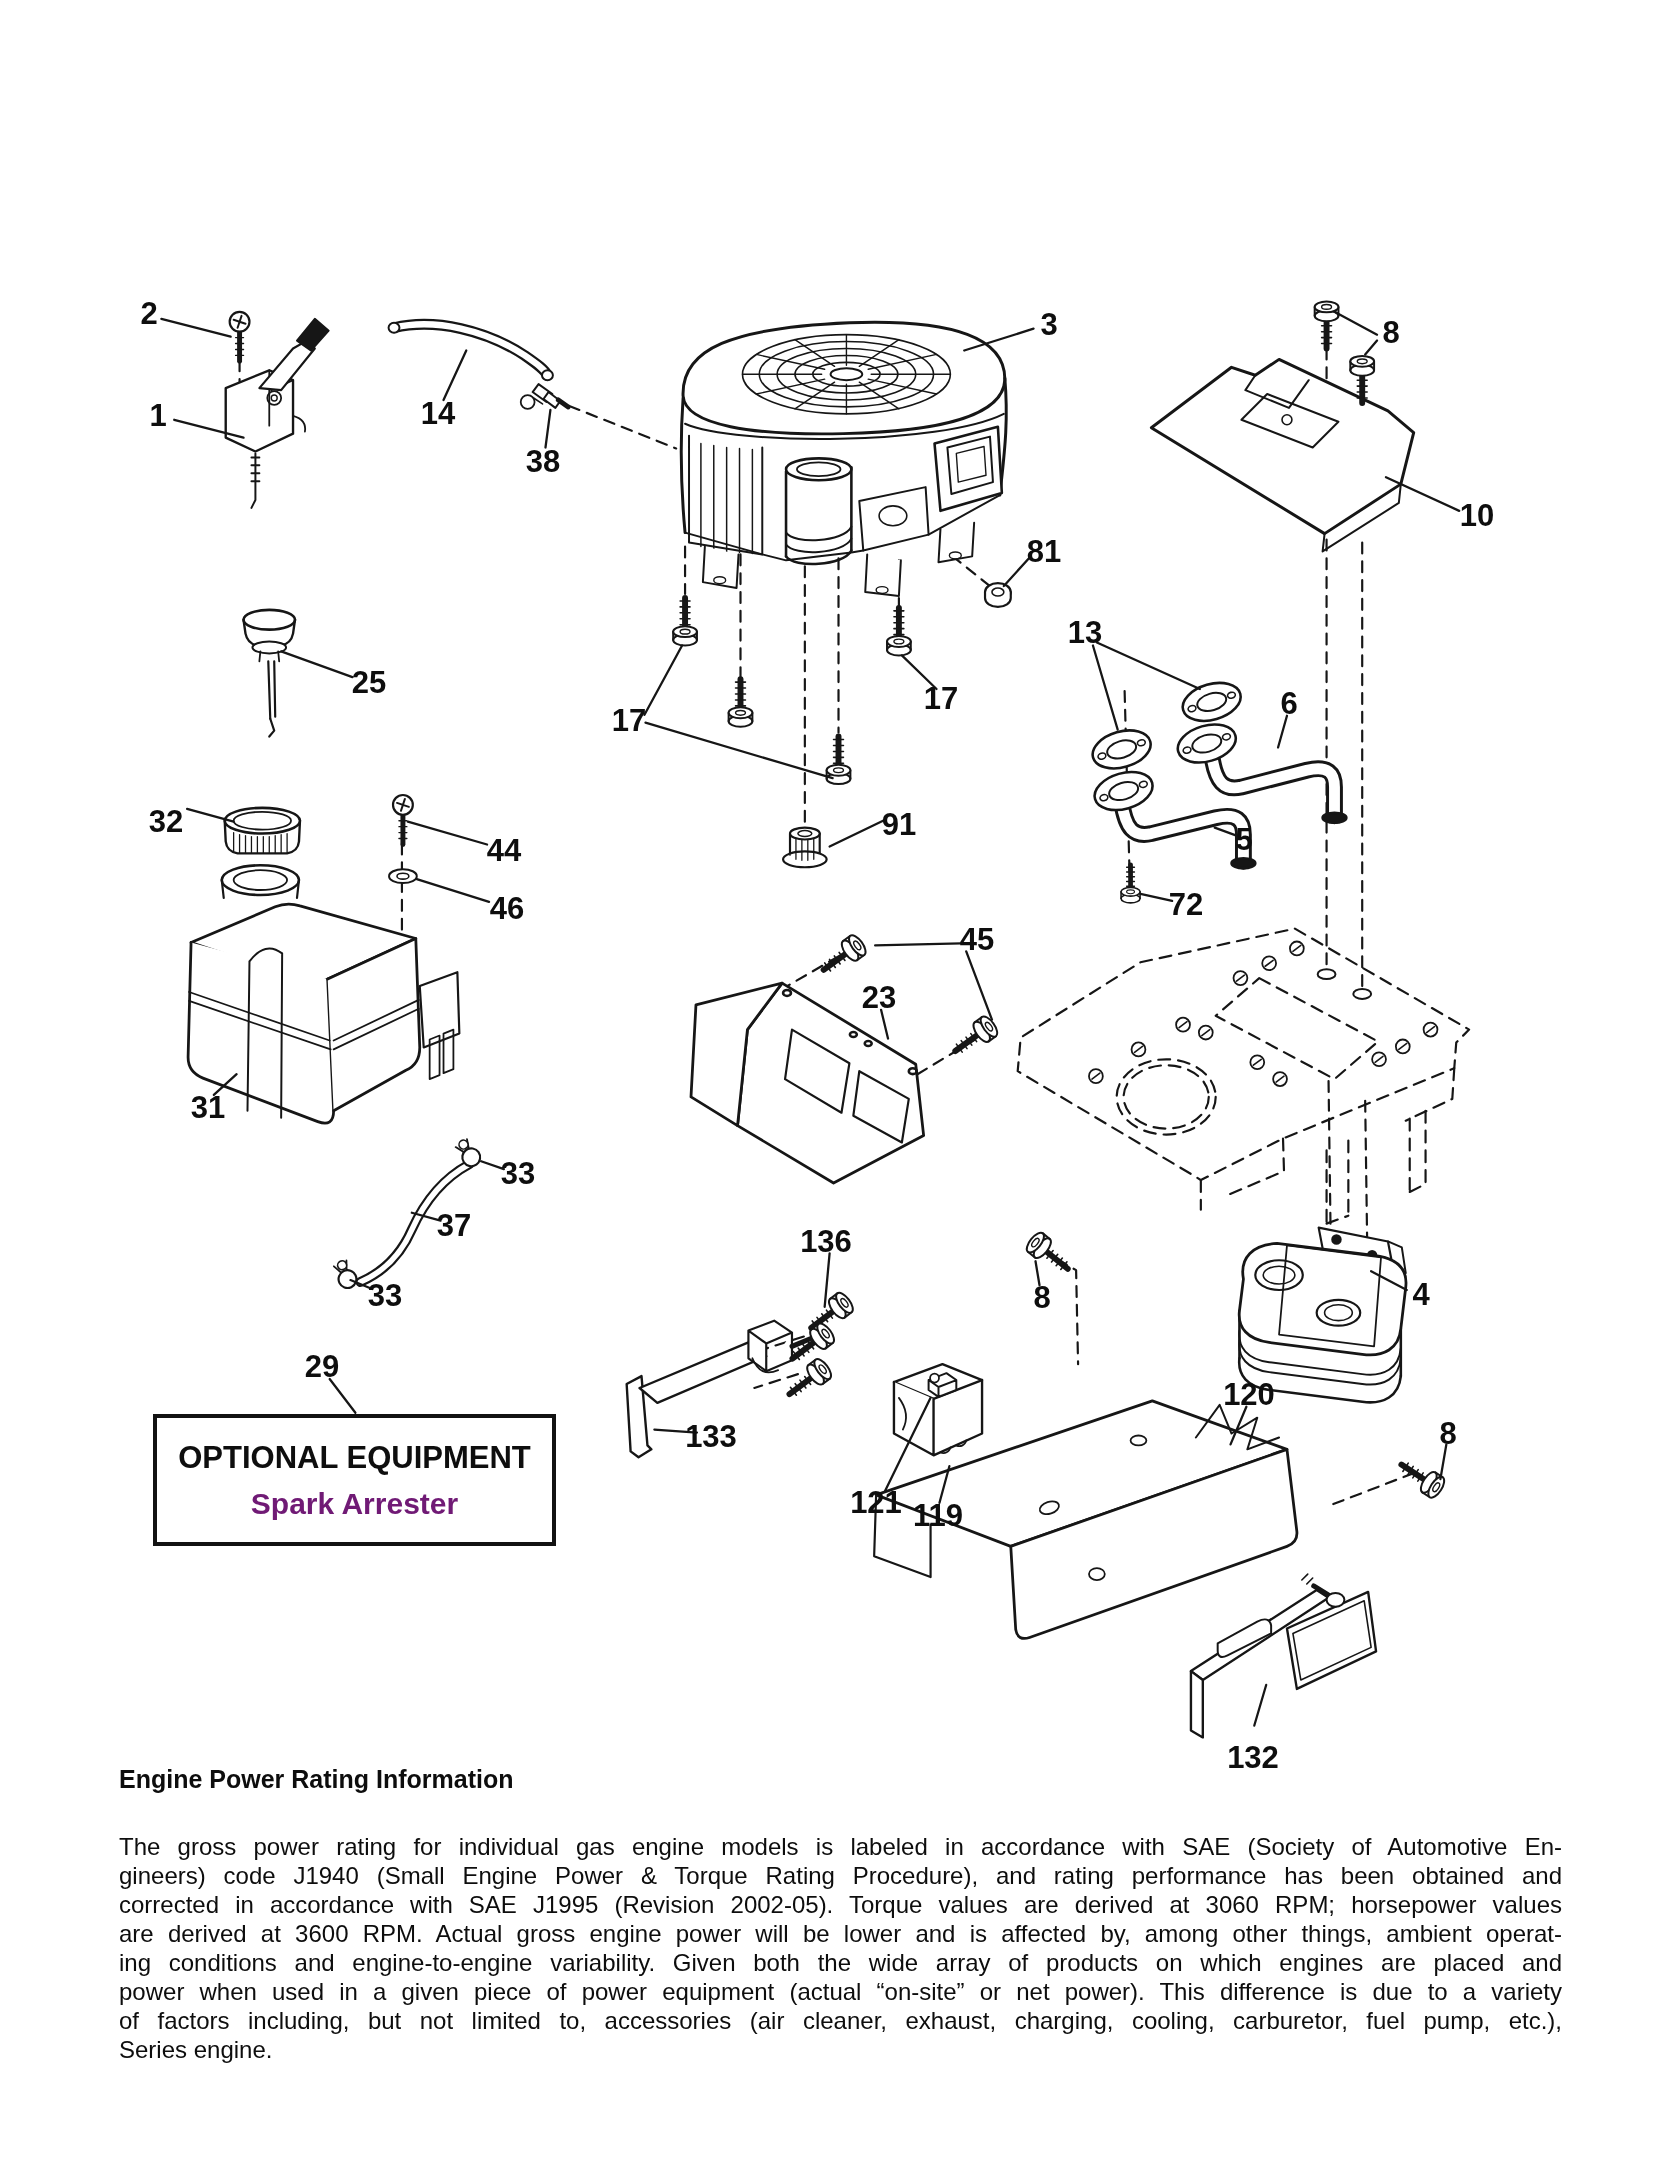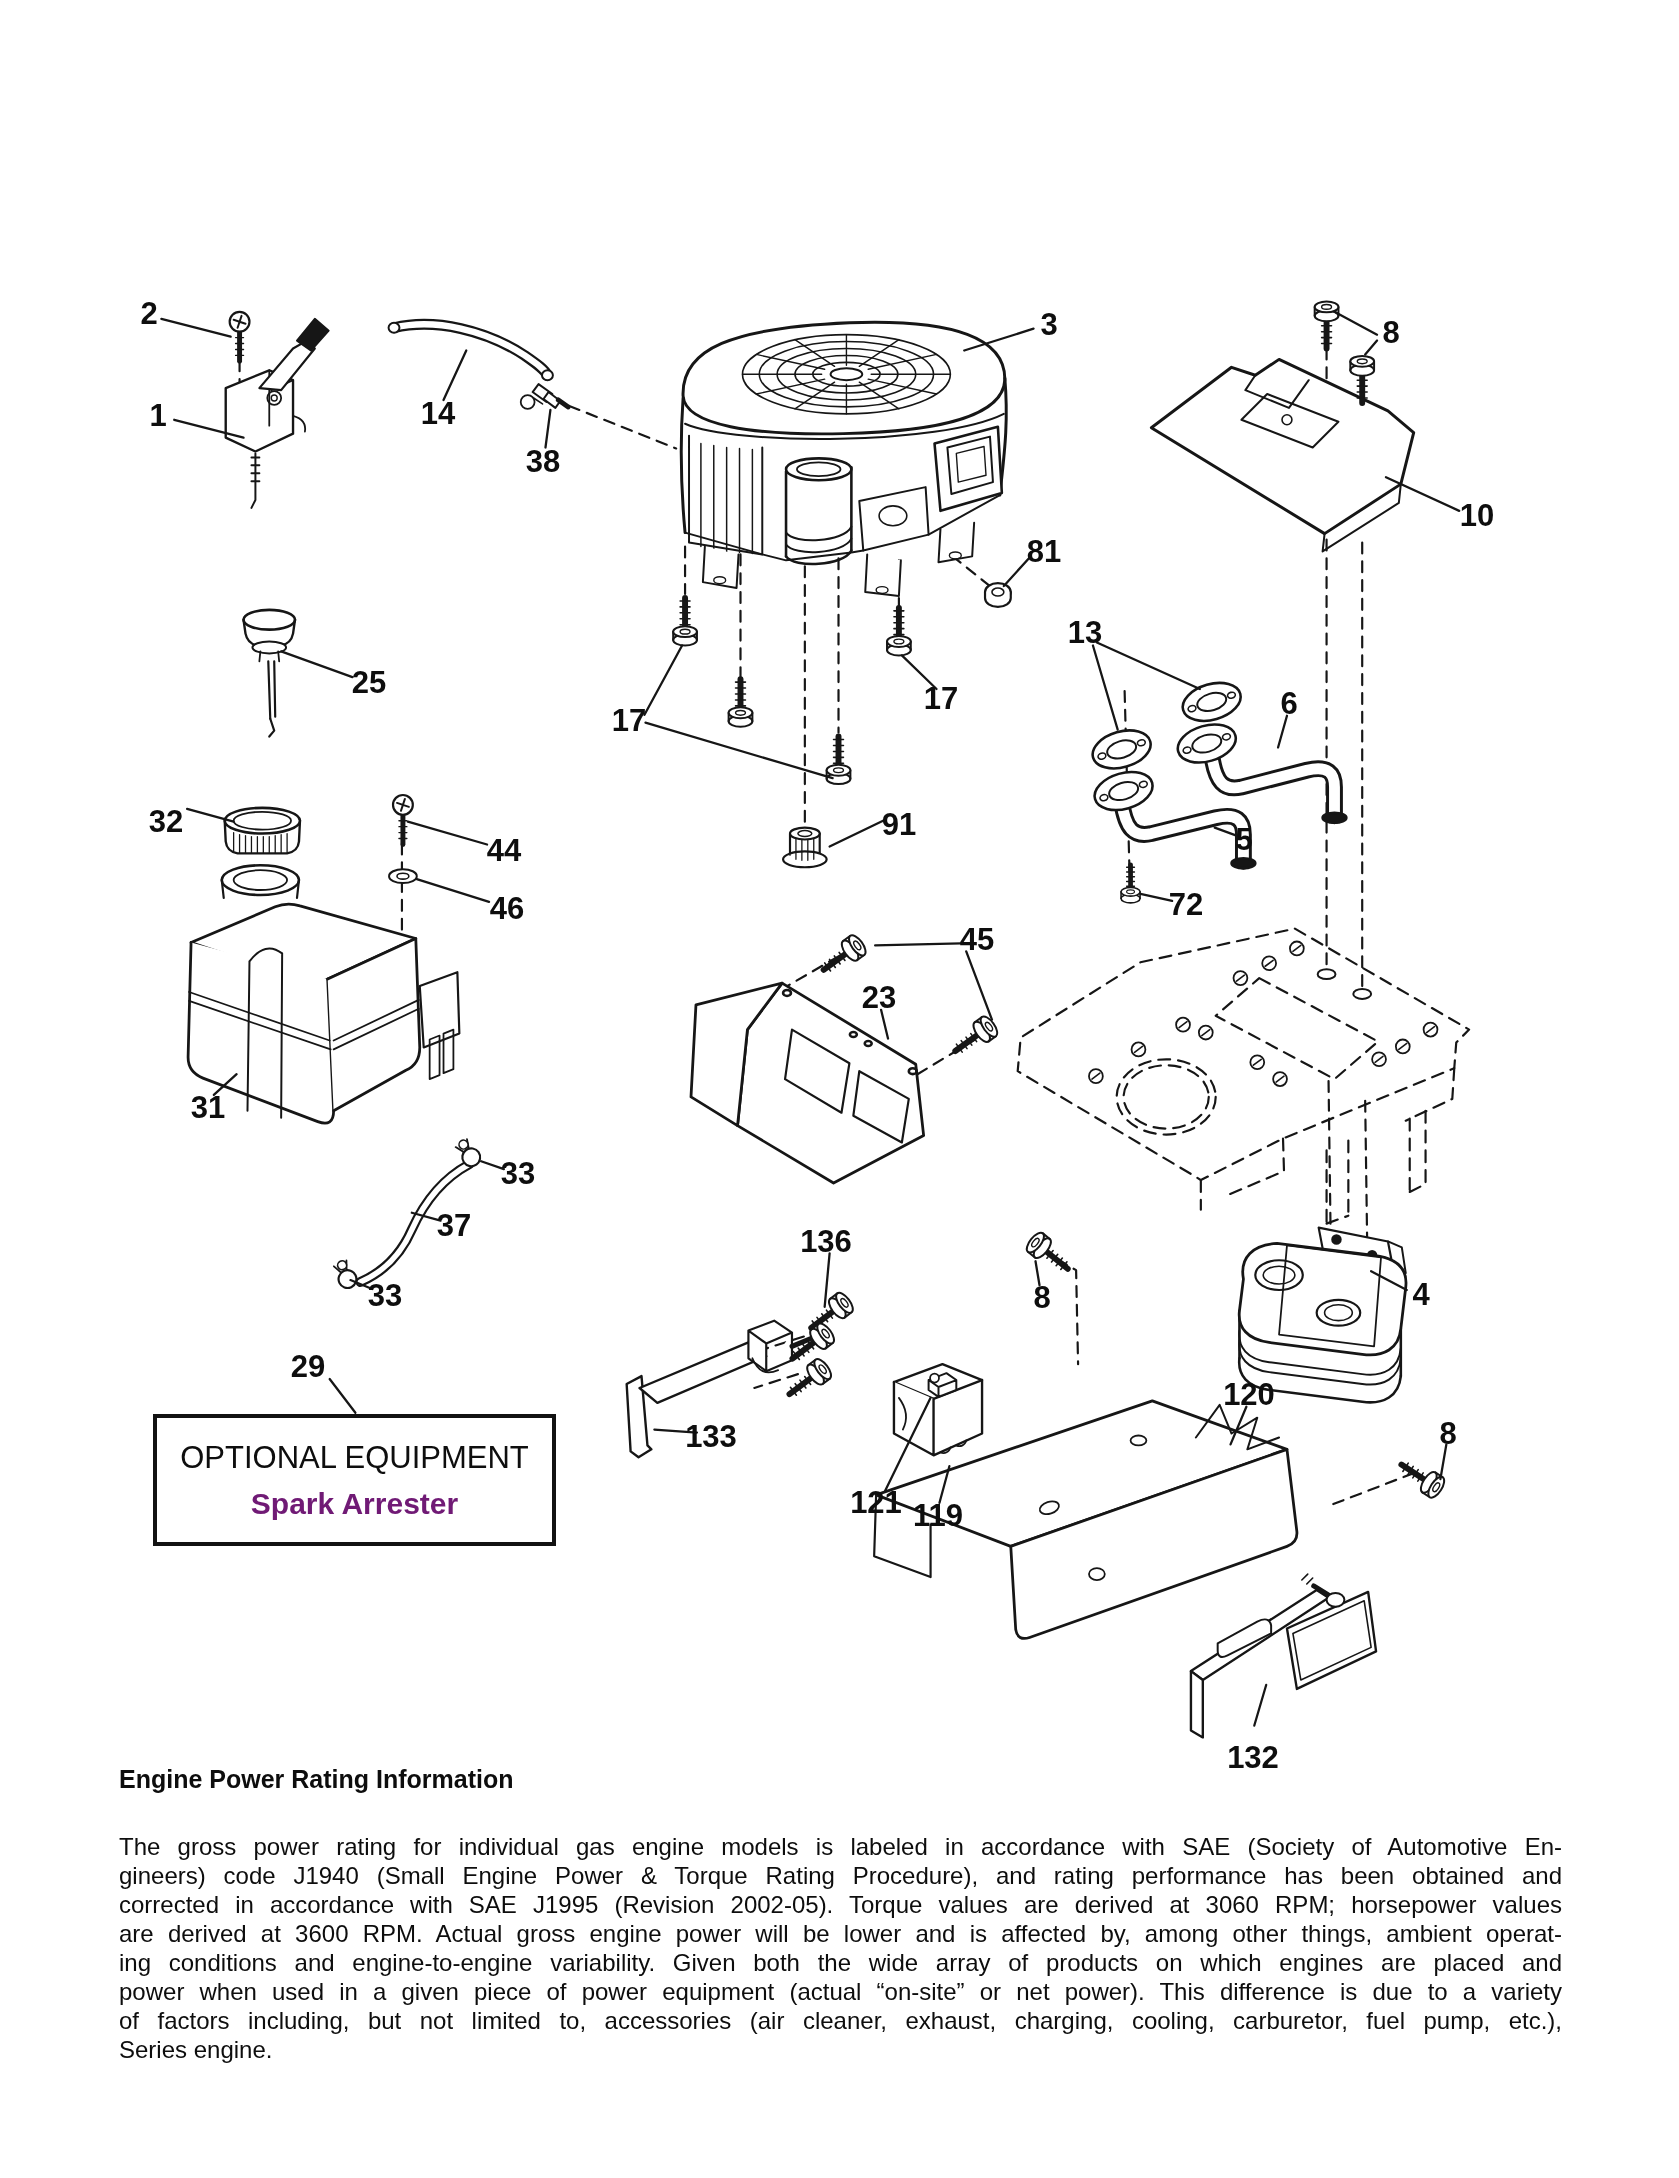--- a/index.html
+++ b/index.html
@@ -10,21 +10,21 @@
   .art{position:absolute;left:0;top:0}
   .callout{
     position:absolute;transform:translate(-50%,-50%);
     font-weight:700;font-size:31px;color:#0e0e0e;white-space:nowrap;line-height:1;
   }
   .opt-box{
     position:absolute;left:153px;top:1414px;width:403px;height:132px;
     border:4.5px solid #121212;box-sizing:border-box;background:#fff;
     display:flex;flex-direction:column;align-items:center;justify-content:center;gap:16px;
   }
-  .opt-title{font-weight:400;font-size:31px;color:#0e0e0e;line-height:1}
+  .opt-title{font-weight:700;font-size:31px;color:#0e0e0e;line-height:1}
   .opt-sub{font-weight:700;font-size:30px;color:#701a75;line-height:1}
   .info{position:absolute;left:119px;top:1764px;width:1443px}
   .info-heading{font-weight:700;font-size:25px;line-height:30px;margin:0 0 38px 0}
   .info-line{font-size:24px;line-height:29px;text-align:justify;text-align-last:justify;white-space:nowrap}
   .info-line.last{text-align-last:left}
 </style>
 </head>
 <body>
 
 <svg class="art" width="1679" height="2178" viewBox="0 0 1696 2200" xmlns="http://www.w3.org/2000/svg">
@@ -399,21 +399,21 @@
     <div class="callout" style="left: 1289px; top: 703px;">6</div>
     <div class="callout" style="left: 1244px; top: 839px;">5</div>
     <div class="callout" style="left: 1186px; top: 904px;">72</div>
     <div class="callout" style="left: 166px; top: 805px; margin-top: 16px;">32</div>
     <div class="callout" style="left: 504px; top: 850px;">44</div>
     <div class="callout" style="left: 507px; top: 908px;">46</div>
     <div class="callout" style="left: 208px; top: 1107px;">31</div>
     <div class="callout" style="left: 518px; top: 1173px;">33</div>
     <div class="callout" style="left: 454px; top: 1225px;">37</div>
     <div class="callout" style="left: 385px; top: 1295px;">33</div>
-    <div class="callout" style="left: 308px; top: 1366px;">29</div>
+    <div class="callout" style="left: 322px; top: 1366px;">29</div>
     <div class="callout" style="left: 977px; top: 939px;">45</div>
     <div class="callout" style="left: 879px; top: 997px;">23</div>
     <div class="callout" style="left: 826px; top: 1241px;">136</div>
     <div class="callout" style="left: 711px; top: 1436px;">133</div>
     <div class="callout" style="left: 876px; top: 1502px;">121</div>
     <div class="callout" style="left: 938px; top: 1515px;">119</div>
     <div class="callout" style="left: 1249px; top: 1394px;">120</div>
     <div class="callout" style="left: 1042px; top: 1297px;">8</div>
     <div class="callout" style="left: 1421px; top: 1294px;">4</div>
     <div class="callout" style="left: 1448px; top: 1433px;">8</div>

